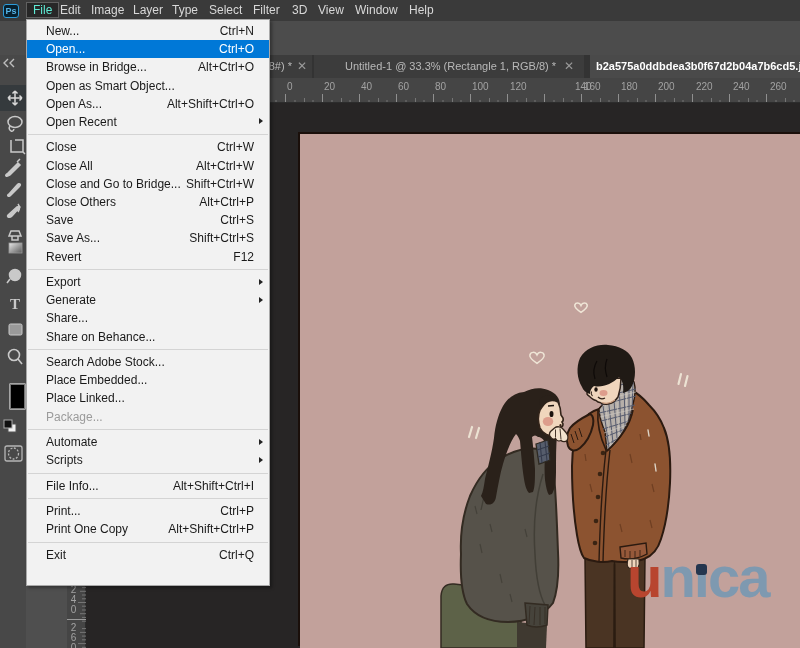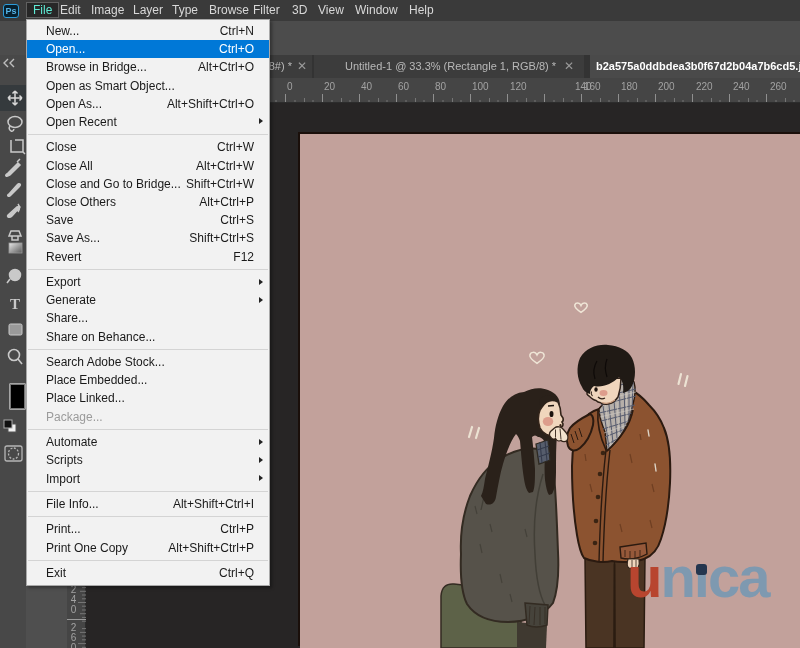--- a/index.html
+++ b/index.html
@@ -68,21 +68,21 @@
 </head>
 <body>
 <div id="app">
 
   <div id="menubar">
     <div id="pslogo">Ps</div>
     <span class="mi" style="left:60px">Edit</span>
     <span class="mi" style="left:91px">Image</span>
     <span class="mi" style="left:133px">Layer</span>
     <span class="mi" style="left:172px">Type</span>
-    <span class="mi" style="left:209px">Browse</span>
+    <span class="mi" style="left:209px">Select</span>
     <span class="mi" style="left:253px">Filter</span>
     <span class="mi" style="left:292px">3D</span>
     <span class="mi" style="left:318px">View</span>
     <span class="mi" style="left:355px">Window</span>
     <span class="mi" style="left:409px">Help</span>
     <span class="mi" id="mFile">File</span>
   </div>
 
   <div id="optionsbar">
     <svg class="abs" style="left:3px;top:6px" width="20" height="22" viewBox="0 0 20 22">
@@ -420,21 +420,20 @@
     <div class="row">Share...</div>
     <div class="row">Share on Behance...</div>
     <div class="msep"></div>
     <div class="row">Search Adobe Stock...</div>
     <div class="row">Place Embedded...</div>
     <div class="row">Place Linked...</div>
     <div class="row gray">Package...</div>
     <div class="msep"></div>
     <div class="row">Automate<span class="ar"></span></div>
     <div class="row">Scripts<span class="ar"></span></div>
-    <div class="row">Import<span class="ar"></span></div>
     <div class="msep"></div>
     <div class="row">File Info...<span class="sc">Alt+Shift+Ctrl+I</span></div>
     <div class="msep"></div>
     <div class="row">Print...<span class="sc">Ctrl+P</span></div>
     <div class="row">Print One Copy<span class="sc">Alt+Shift+Ctrl+P</span></div>
     <div class="msep"></div>
     <div class="row">Exit<span class="sc">Ctrl+Q</span></div>
   </div>
 
 </div>

